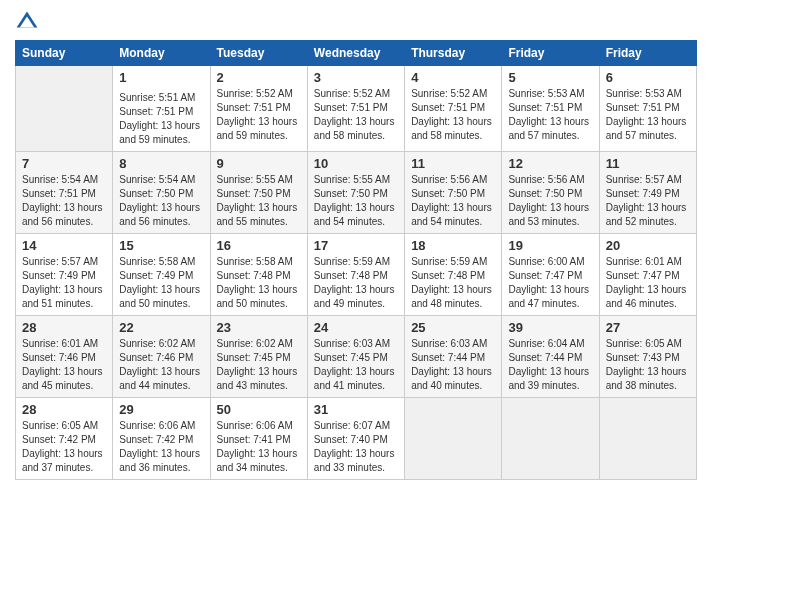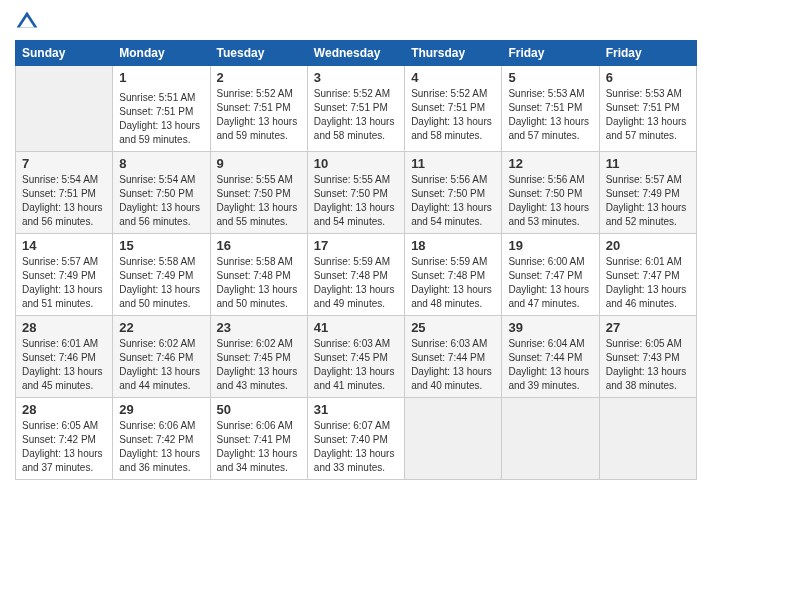--- a/index.html
+++ b/index.html
@@ -301,21 +301,21 @@
 and 44 minutes.</div>
           </td>
           <td>
             <span class="day-num">23</span>
             <div class="day-info" style="white-space: pre-line;">Sunrise: 6:02 AM
 Sunset: 7:45 PM
 Daylight: 13 hours
 and 43 minutes.</div>
           </td>
           <td>
-            <span class="day-num">41</span>
+            <span class="day-num">24</span>
             <div class="day-info" style="white-space: pre-line;">Sunrise: 6:03 AM
 Sunset: 7:45 PM
 Daylight: 13 hours
 and 41 minutes.</div>
           </td>
           <td>
             <span class="day-num">25</span>
             <div class="day-info" style="white-space: pre-line;">Sunrise: 6:03 AM
 Sunset: 7:44 PM
 Daylight: 13 hours

